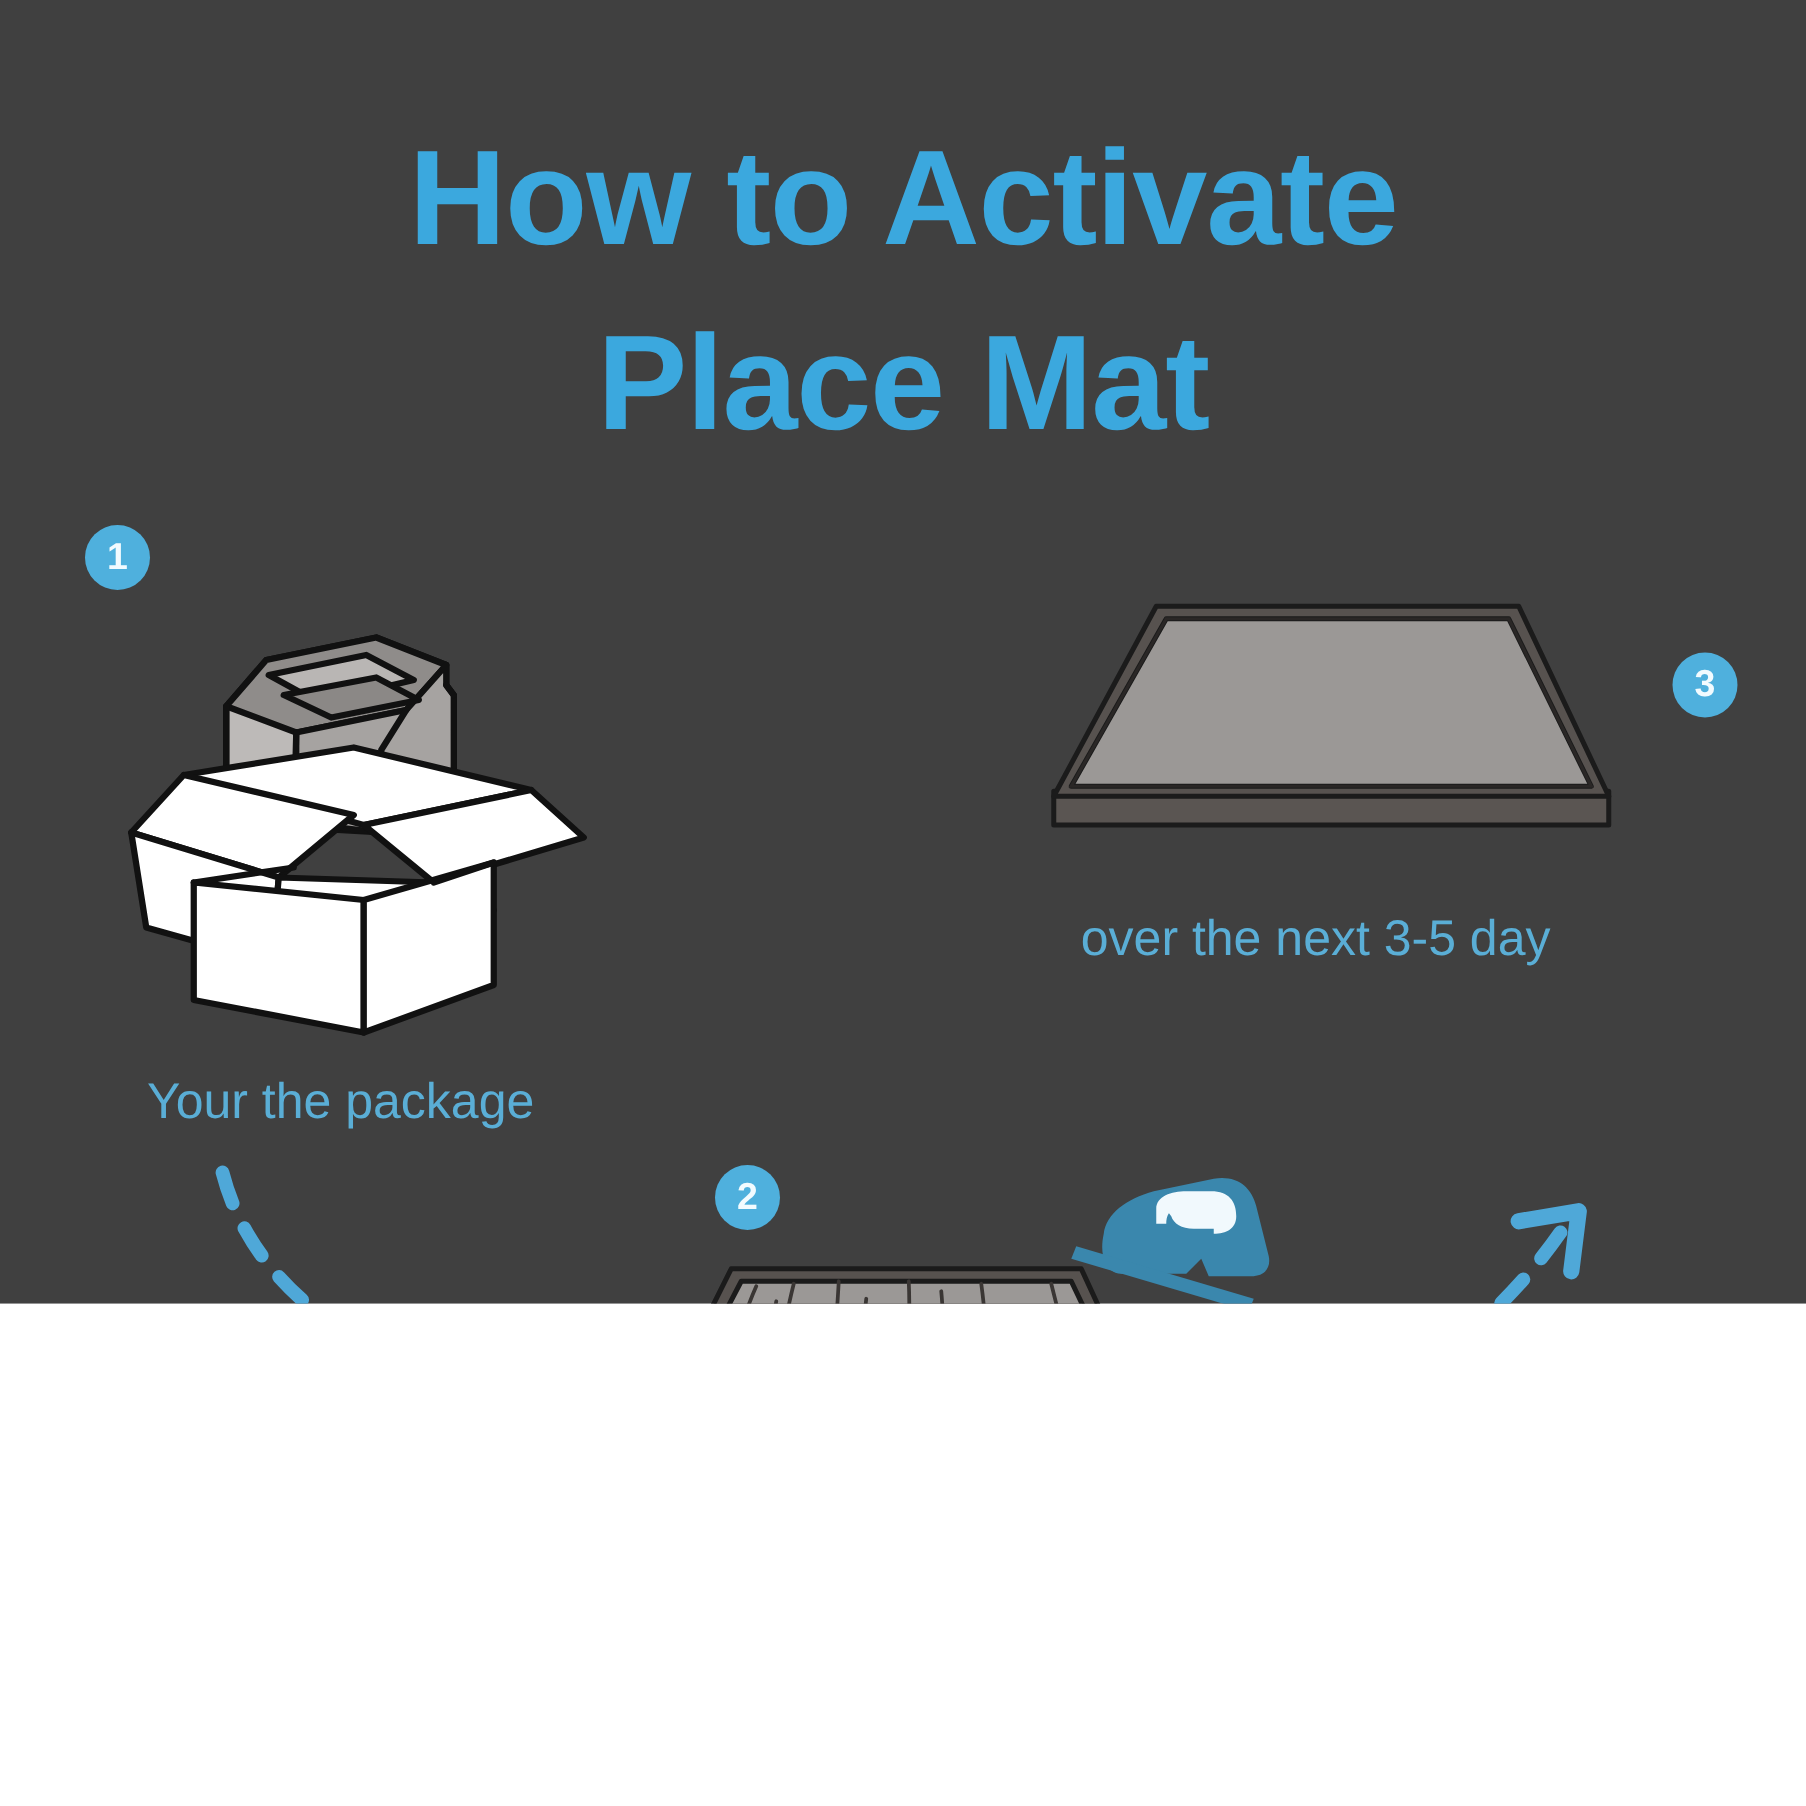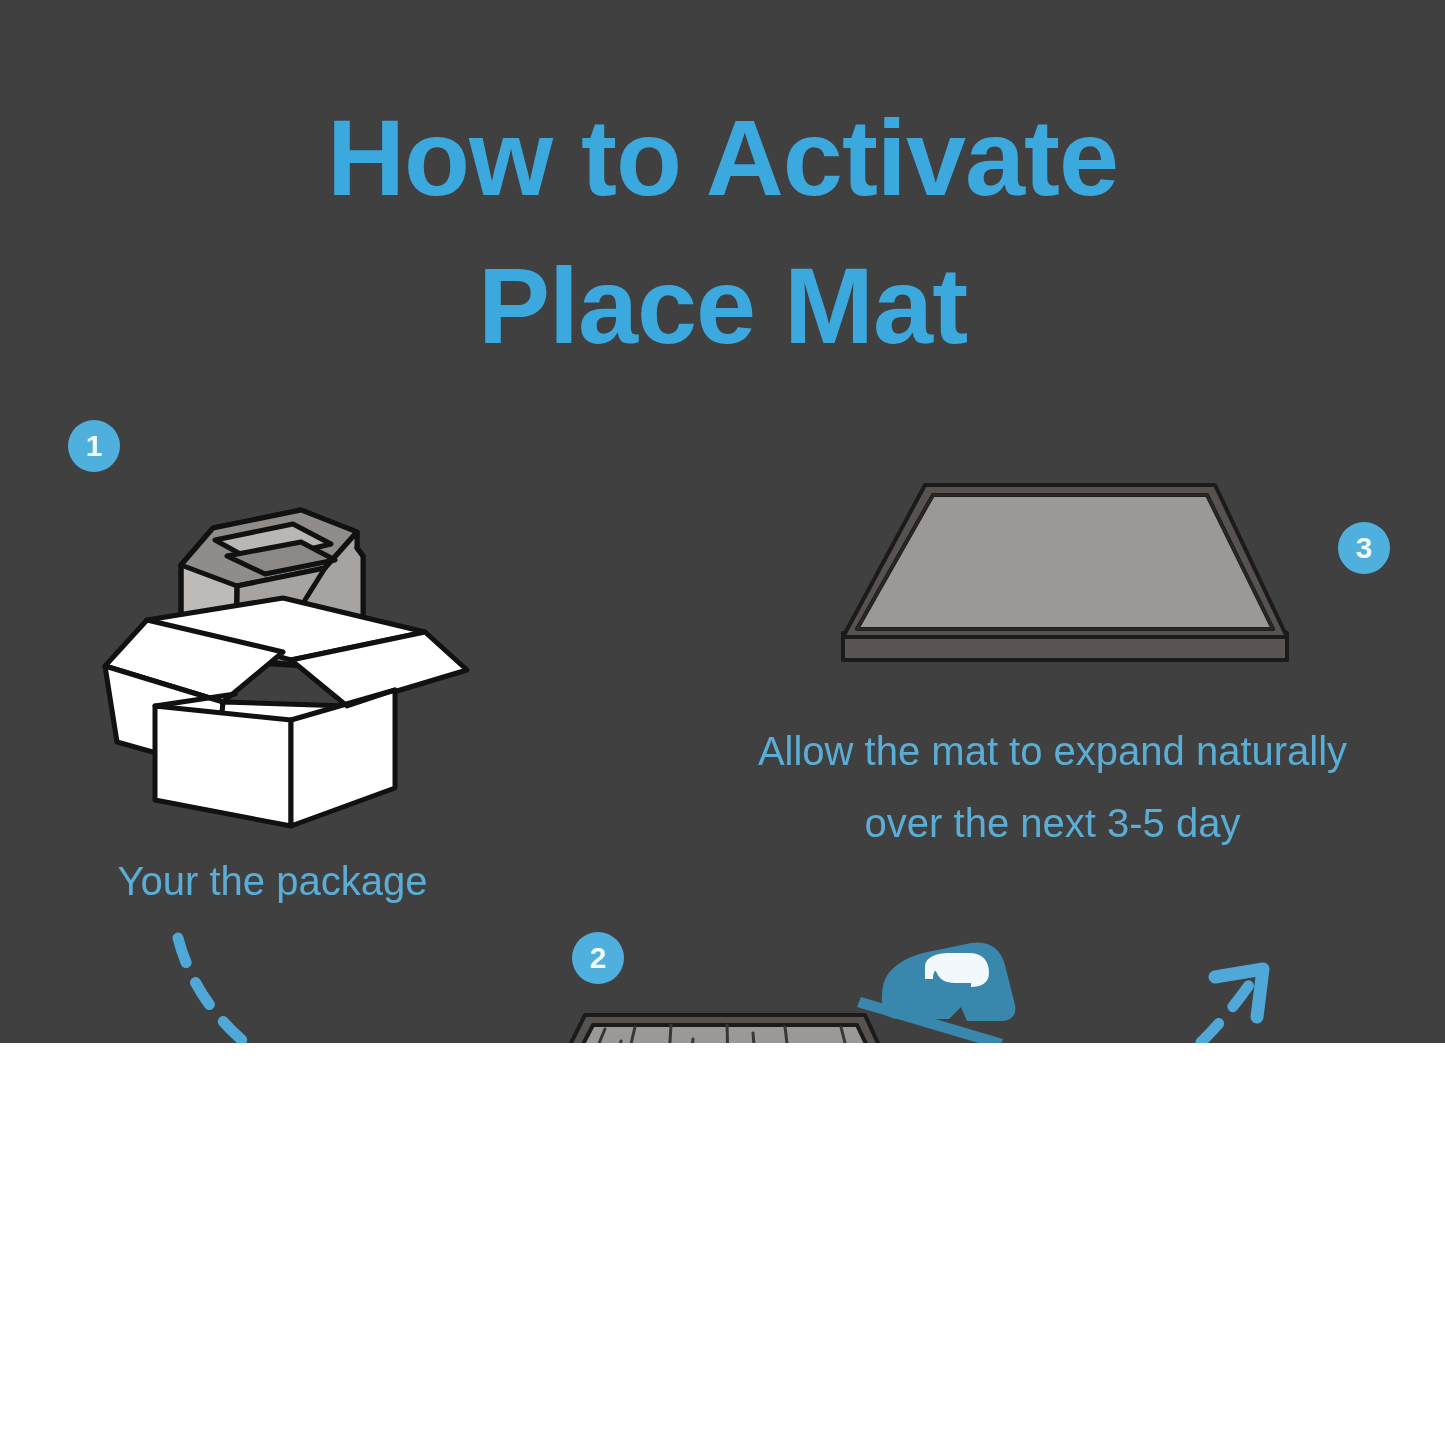--- a/index.html
+++ b/index.html
@@ -147,21 +147,20 @@
       <path d="M18 168 L18 195 L462 195 L462 168 Z" fill="#5a5552"></path>
 
       <path d="M100 20 L390 20 L462 172 L18 172 Z" fill="#57524f"></path>
 
       <path d="M108 30 L382 30 L448 164 L32 164 Z" fill="#9b9896"></path>
     </g>
     <path d="M108 30 L382 30 L448 164 L32 164 Z" fill="none" stroke="#2a2726" stroke-width="2.5"></path>
   </svg>
 
   <div class="caption" id="caption-3">
-    <div>Allow the mat to expand naturally</div>
     <div>over the next 3-5 day</div>
   </div>
 
   <div class="step-badge" id="badge-2">2</div>
 
   <svg class="art" id="art-mat2" viewBox="0 0 480 225">
     <g stroke="#1b1b1b" stroke-width="4" stroke-linejoin="round">
       <path d="M22 172 L22 202 L452 202 L452 172 Z" fill="#5a5552"></path>
       <path d="M100 20 L380 20 L452 176 L22 176 Z" fill="#57524f"></path>
       <path d="M108 30 L372 30 L438 168 L36 168 Z" fill="#9b9896"></path>

